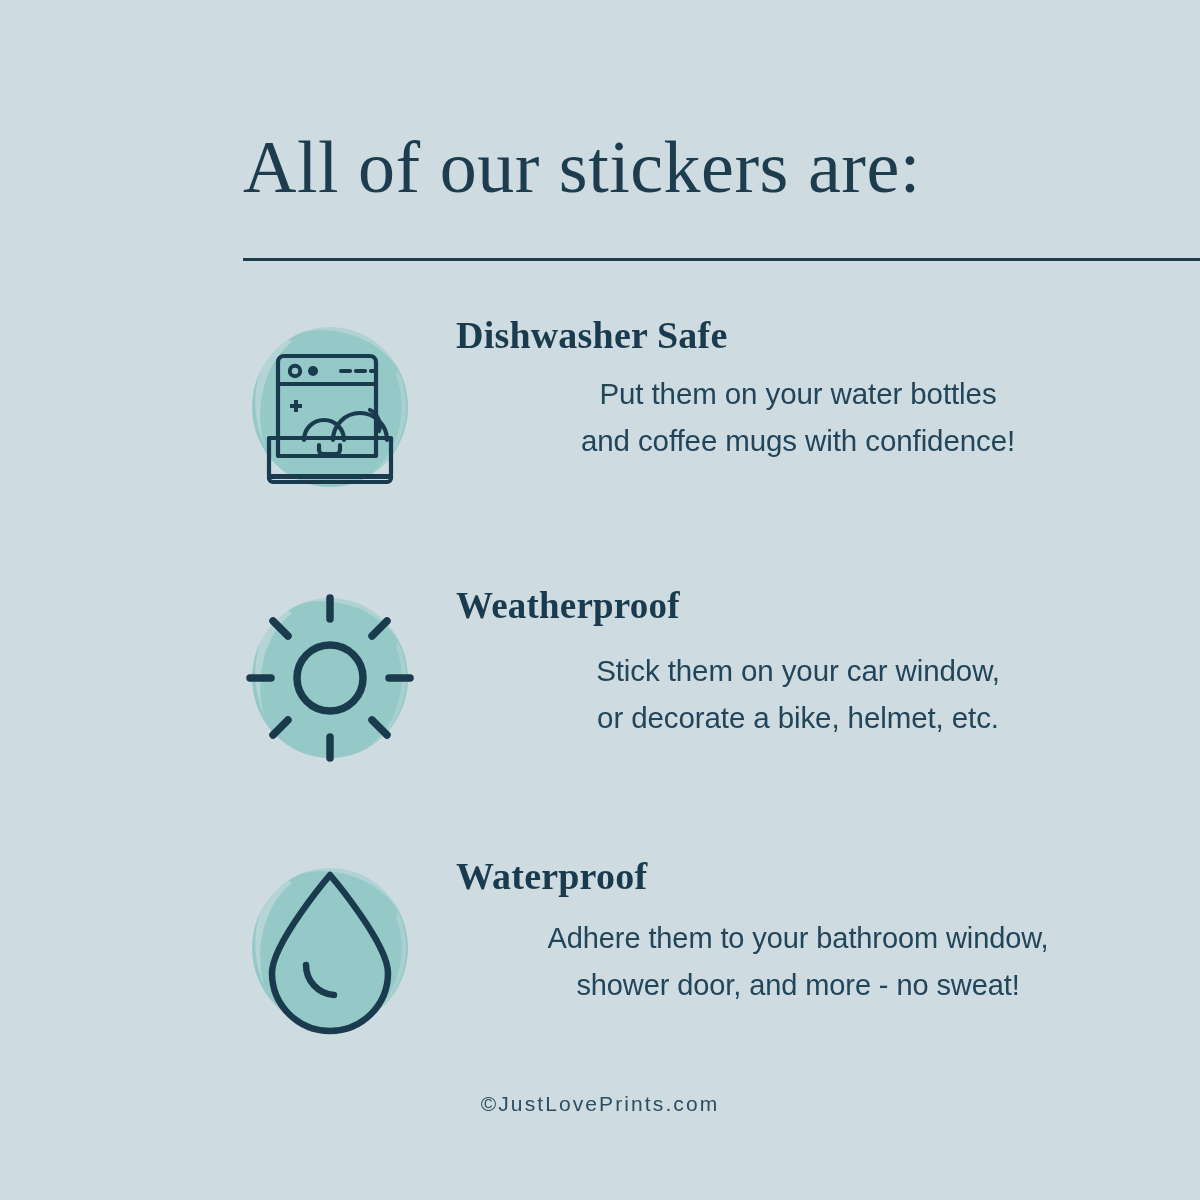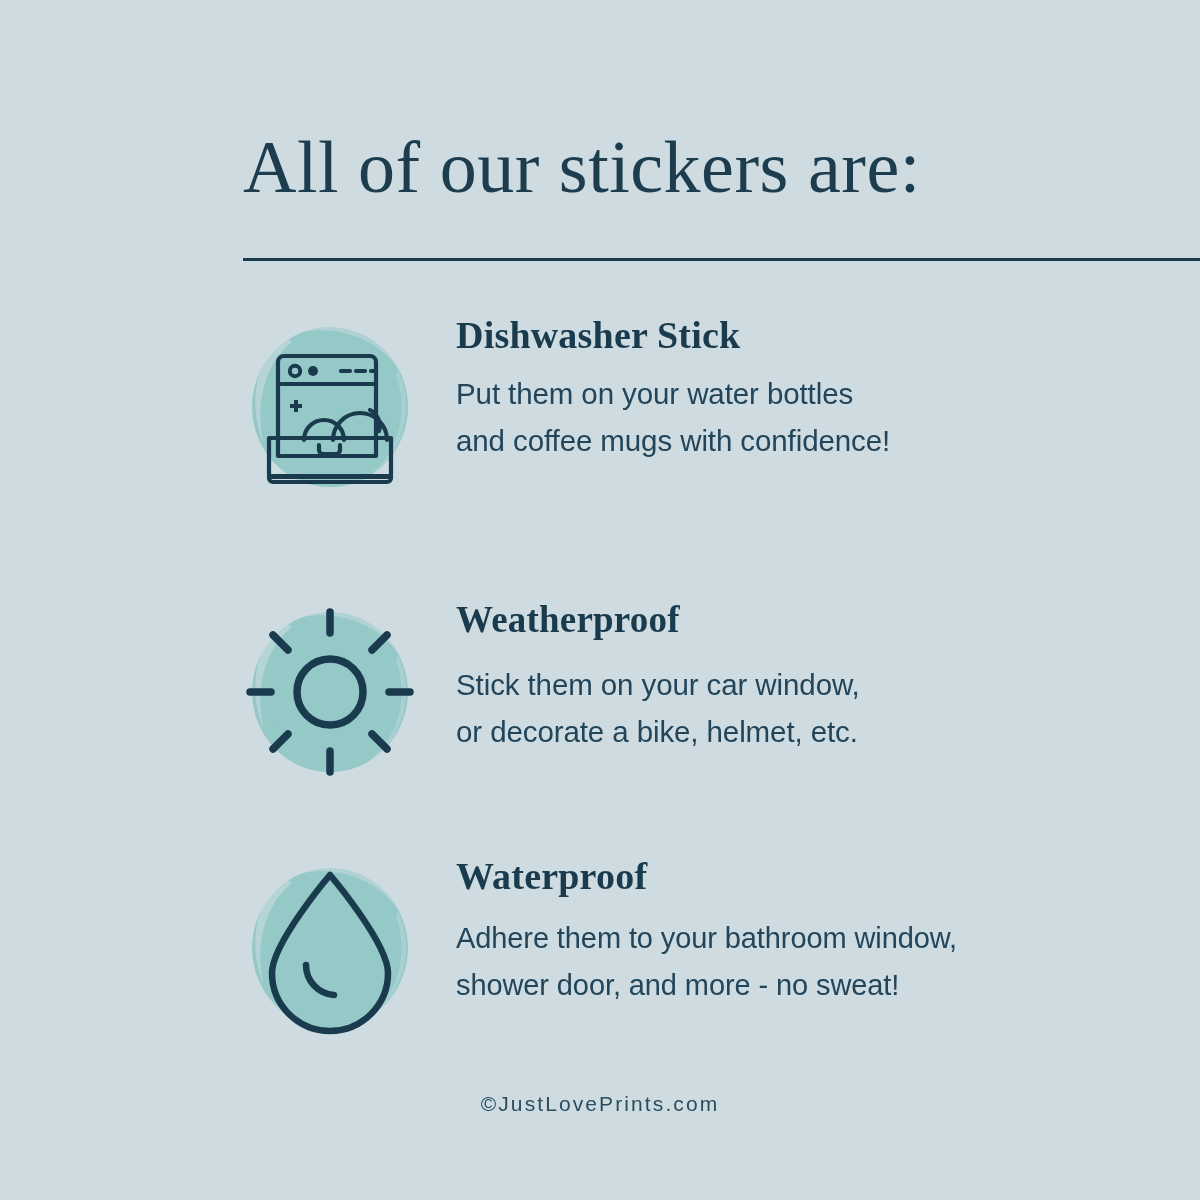--- a/index.html
+++ b/index.html
@@ -50,21 +50,21 @@
   }
 
   
   .feature {
     position: absolute;
     left: 240px;
     width: 900px;
     height: 200px;
   }
   .feature.f0 { top: 312px; }
-  .feature.f1 { top: 583px; margin-top: 14px; }
+  .feature.f1 { top: 583px; }
   .feature.f2 { top: 853px; }
 
   .badge {
     position: absolute;
     left: 0;
     top: 0;
     width: 180px;
     height: 190px;
   }
   .badge svg { display: block; width: 180px; height: 190px; }
@@ -88,21 +88,21 @@
 
   .fbody {
     margin-top: 10px;
     font-family: "Liberation Sans", sans-serif;
     font-weight: 400;
     font-size: 29.5px;
     line-height: 47px;
     color: #23455a;
     letter-spacing: -0.1px;
   }
-  .fbody .ln { display: block; white-space: nowrap; }
+  .fbody .ln { display: block; white-space: nowrap; text-align: center; }
 
   
   .feature.f0 .fhead { font-size: 38px; }
   .feature.f0 .fbody { margin-top: 12px; }
   .feature.f1 .fbody { margin-top: 18px; }
   .feature.f2 .fhead { font-size: 38px; }
   .feature.f2 .fbody { margin-top: 16px; font-size: 29px; }
 
   
   .footer {
@@ -165,21 +165,21 @@
           <circle cx="73" cy="59" r="5" fill="#1a3b4d"></circle>
         </g>
 
         <g fill="#1a3b4d">
           <path d="M 54 88 l 4 0 l 0 4 l 4 0 l 0 4 l -4 0 l 0 4 l -4 0 l 0 -4 l -4 0 l 0 -4 l 4 0 z"></path>
         </g>
       </svg>
     </div>
 
     <div class="ftext">
-      <div class="fhead">Dishwasher Stick</div>
+      <div class="fhead">Dishwasher Safe</div>
       <div class="fbody">
         <span class="ln">Put them on your water bottles</span>
         <span class="ln">and coffee mugs with confidence!</span>
       </div>
     </div>
   </div>
 
   <div class="feature f1">
 
     <div class="badge">

